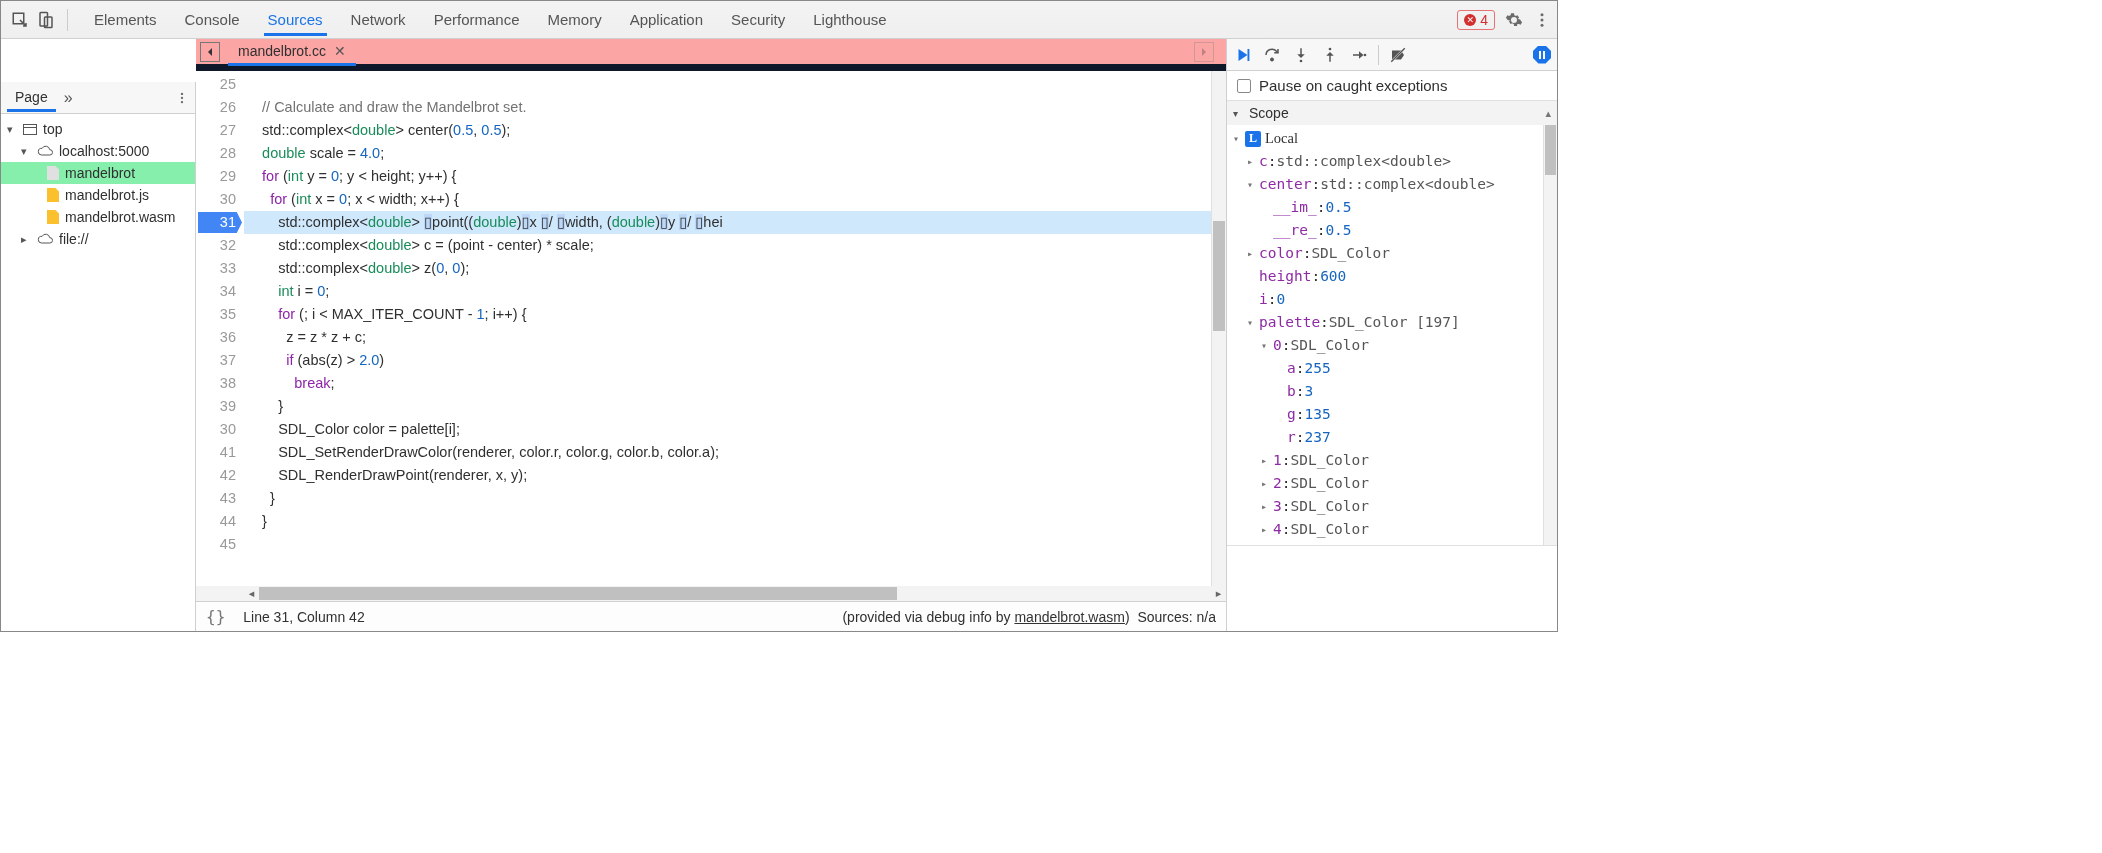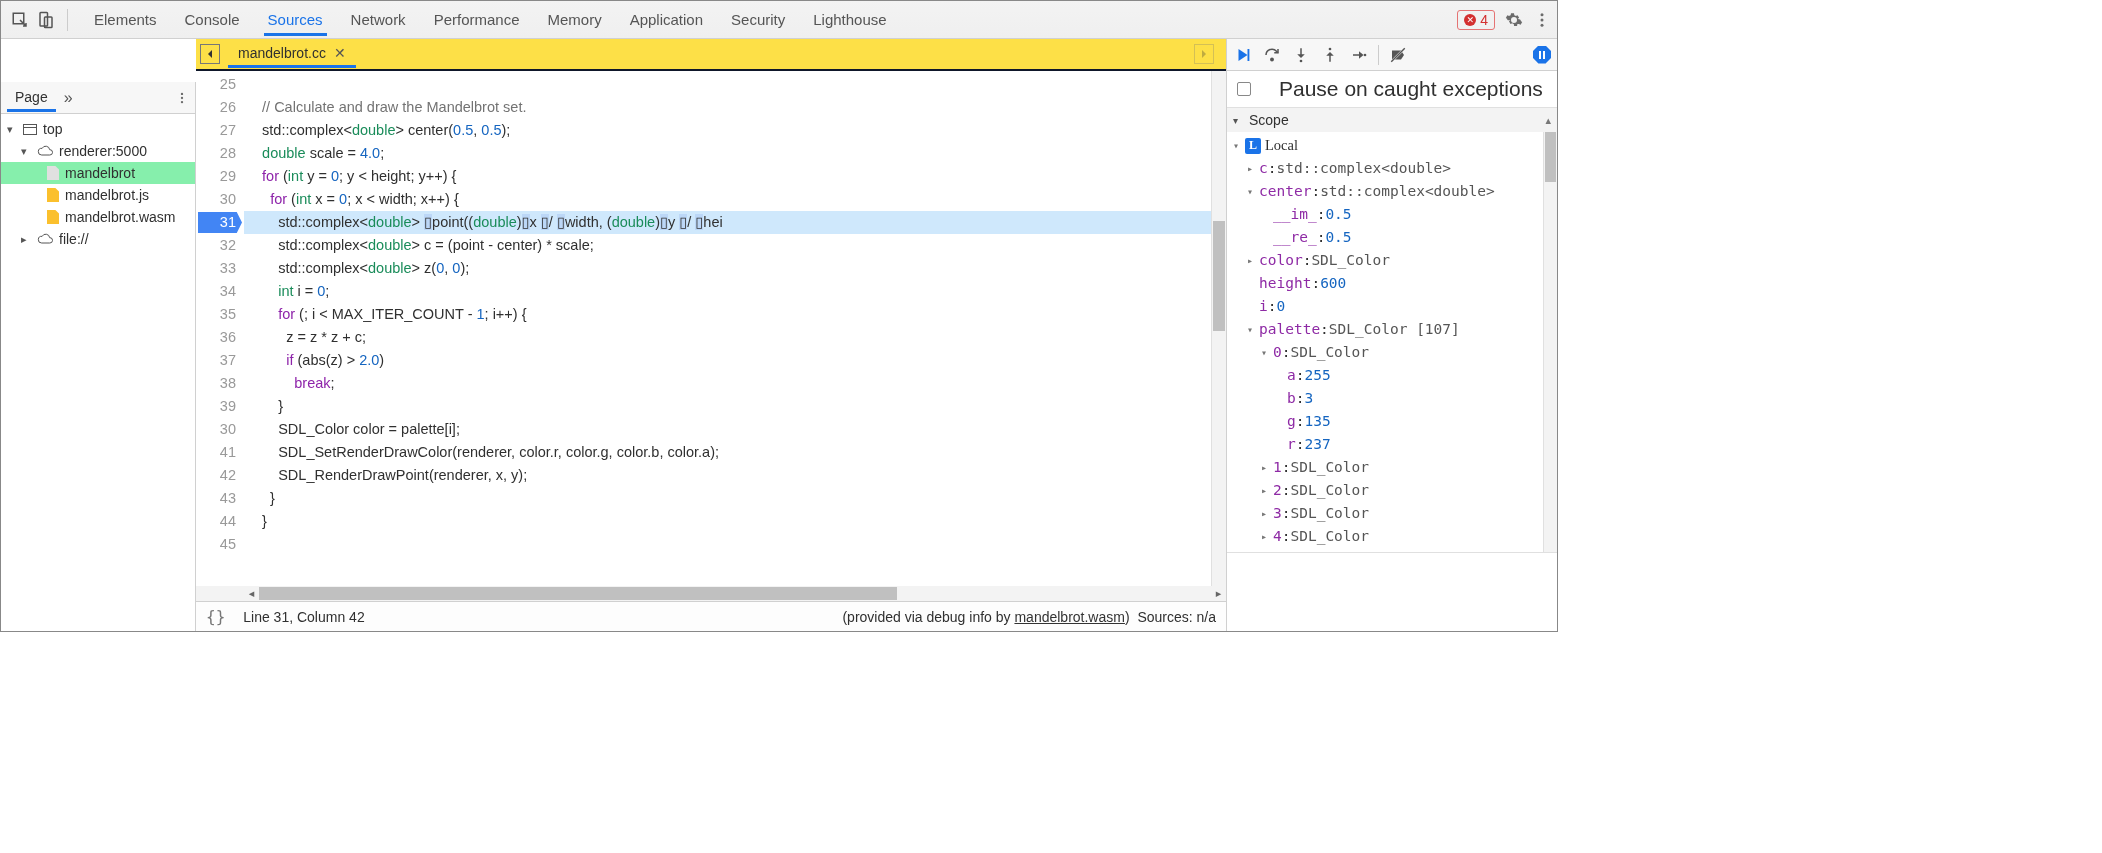--- a/index.html
+++ b/index.html
@@ -45,21 +45,21 @@
   .trow.selected { background:#86efac; }
   .fi-window { width:14px; height:11px; border:1px solid #555; position:relative; }
   .fi-window::before { content:""; position:absolute; top:2px; left:0; right:0; height:1px; background:#555; }
   .fi-cloud { width:16px; height:16px; }
   .fi-cloud svg { stroke:#555; fill:none; stroke-width:1.5; }
   .fi-file { width:12px; height:14px; background:#e0e0e0; border:0; clip-path: polygon(0 0, 70% 0, 100% 25%, 100% 100%, 0 100%); }
   .fi-filejs { width:12px; height:14px; background:#fbc02d; clip-path: polygon(0 0, 70% 0, 100% 25%, 100% 100%, 0 100%); }
 
   
   .center { flex:1; display:flex; flex-direction:column; min-width:0; border-right:1px solid #d0d0d0; }
-  .edtabs { display:flex; align-items:center; height:32px; background:#fde047; border-bottom:2px solid #0f172a; padding:0 4px; }
+  .edtabs { display:flex; align-items:center; height:32px; background:#fca5a5; border-bottom:7px solid #0f172a; padding:0 4px; }
   .edtabs .navbox { width:20px; height:20px; border:1px solid #777; display:flex; align-items:center; justify-content:center; margin-right:8px; }
   .edtabs .navbox svg { width:10px; height:10px; fill:#333; }
   .edtabs .navbox.disabled { opacity:0.3; }
   .edtabs .navboxR { margin-left:auto; }
   .filetab { display:flex; align-items:center; gap:8px; padding:5px 10px 4px; border-bottom:3px solid #1a73e8; font-size:14px; }
   .filetab .close { font-size:14px; color:#555; }
   .editor { flex:1; display:flex; overflow:hidden; position:relative; font-family: Liberation Sans, sans-serif; font-size:14.5px; line-height:23px; }
   .gutter { width:48px; text-align:right; padding-right:8px; color:#999; user-select:none; padding-top:2px; }
   .gline { height:23px; }
   .gline.bp { position:relative; color:#fff; }
@@ -88,21 +88,21 @@
   
   .dbg { width:330px; display:flex; flex-direction:column; background:#fff; }
   .dbgtoolbar { display:flex; align-items:center; height:32px; background:#f7f7f7; border-bottom:1px solid #d0d0d0; padding:0 6px; gap:9px; }
   .dbgtoolbar .vsep { width:1px; height:20px; background:#ccc; }
   .dbtn { width:20px; height:20px; display:flex; align-items:center; justify-content:center; }
   .dbtn svg { width:18px; height:18px; }
   .pauseoct { width:18px; height:18px; background:#1a73e8; clip-path: polygon(30% 0,70% 0,100% 30%,100% 70%,70% 100%,30% 100%,0 70%,0 30%); display:flex; align-items:center; justify-content:center; margin-left: auto; }
   .pauseoct::before { content:""; width:2px; height:8px; background:#fff; margin-right:2px; }
   .pauseoct::after { content:""; width:2px; height:8px; background:#fff; }
 
-  .pausecaught { display:flex; align-items:center; gap:28px; padding:6px 10px; font-size:21px; border-bottom:1px solid #e0e0e0; }
+  .pausecaught { display:flex; align-items:center; gap:8px; padding:6px 10px; font-size:15px; border-bottom:1px solid #e0e0e0; }
   .chk { width:14px; height:14px; border:1px solid #888; border-radius:2px; }
 
   .section { border-bottom:1px solid #e0e0e0; }
   .sechdr { display:flex; align-items:center; height:24px; background:#f3f3f3; padding:0 6px; font-size:14px; gap:6px; }
   .sechdr .tri { font-size:10px; color:#555; width:10px; }
   .scope { font-family: Consolas, Menlo, monospace; font-size:14.5px; line-height:23px; padding:2px 0 4px 6px; position:relative; }
   .srow { display:flex; align-items:center; height:23px; }
   .srow .tri { width:12px; display:inline-block; color:#777; font-size:10px; }
   .srow .ind1 { width:14px; display:inline-block; }
   .srow .ind2 { width:28px; display:inline-block; }
@@ -187,21 +187,21 @@
           <span class="fi-window"></span>
           <span>top</span>
         </div>
         <div class="trow indent1">
           <span class="exp">▾</span>
           <span class="fi-cloud">
               <svg viewBox="0 0 24 24">
                 <path d="M7 18a5 5 0 1 1 .7-9.95A6 6 0 0 1 19 10h.5A4 4 0 0 1 19 18H7z"></path>
               </svg>
             </span>
-          <span>renderer:5000</span>
+          <span>localhost:5000</span>
         </div>
         <div class="trow indent2 selected">
           <span class="fi-file"></span>
           <span>mandelbrot</span>
         </div>
         <div class="trow indent2">
           <span class="fi-filejs"></span>
           <span>mandelbrot.js</span>
         </div>
         <div class="trow indent2">
@@ -350,21 +350,21 @@
           <div class="srow"><span class="ind1"></span><span class="tri">▸</span><span class="k-name">c</span>: <span class="k-obj">std::complex&lt;double&gt;</span></div>
 
           <div class="srow"><span class="ind1"></span><span class="tri">▾</span><span class="k-name">center</span>: <span class="k-obj">std::complex&lt;double&gt;</span></div>
           <div class="srow"><span class="ind2"></span><span class="tri"></span><span class="k-name">__im_</span>: <span class="k-val">0.5</span></div>
           <div class="srow"><span class="ind2"></span><span class="tri"></span><span class="k-name">__re_</span>: <span class="k-val">0.5</span></div>
 
           <div class="srow"><span class="ind1"></span><span class="tri">▸</span><span class="k-name">color</span>: <span class="k-obj">SDL_Color</span></div>
           <div class="srow"><span class="ind1"></span><span class="tri"></span><span class="k-name">height</span>: <span class="k-val">600</span></div>
           <div class="srow"><span class="ind1"></span><span class="tri"></span><span class="k-name">i</span>: <span class="k-val">0</span></div>
 
-          <div class="srow"><span class="ind1"></span><span class="tri">▾</span><span class="k-name">palette</span>: <span class="k-obj">SDL_Color [107]</span></div>
+          <div class="srow"><span class="ind1"></span><span class="tri">▾</span><span class="k-name">palette</span>: <span class="k-obj">SDL_Color [197]</span></div>
           <div class="srow"><span class="ind2"></span><span class="tri">▾</span><span class="k-name">0</span>: <span class="k-obj">SDL_Color</span></div>
           <div class="srow"><span class="ind3"></span><span class="tri"></span><span class="k-name">a</span>: <span class="k-val">255</span></div>
           <div class="srow"><span class="ind3"></span><span class="tri"></span><span class="k-name">b</span>: <span class="k-val">3</span></div>
           <div class="srow"><span class="ind3"></span><span class="tri"></span><span class="k-name">g</span>: <span class="k-val">135</span></div>
           <div class="srow"><span class="ind3"></span><span class="tri"></span><span class="k-name">r</span>: <span class="k-val">237</span></div>
           <div id="palette-rest">
               <div class="srow"><span class="ind2"></span><span class="tri">▸</span><span class="k-name">1</span>: <span class="k-obj">SDL_Color</span></div>
               <div class="srow"><span class="ind2"></span><span class="tri">▸</span><span class="k-name">2</span>: <span class="k-obj">SDL_Color</span></div>
               <div class="srow"><span class="ind2"></span><span class="tri">▸</span><span class="k-name">3</span>: <span class="k-obj">SDL_Color</span></div>
               <div class="srow"><span class="ind2"></span><span class="tri">▸</span><span class="k-name">4</span>: <span class="k-obj">SDL_Color</span></div>

